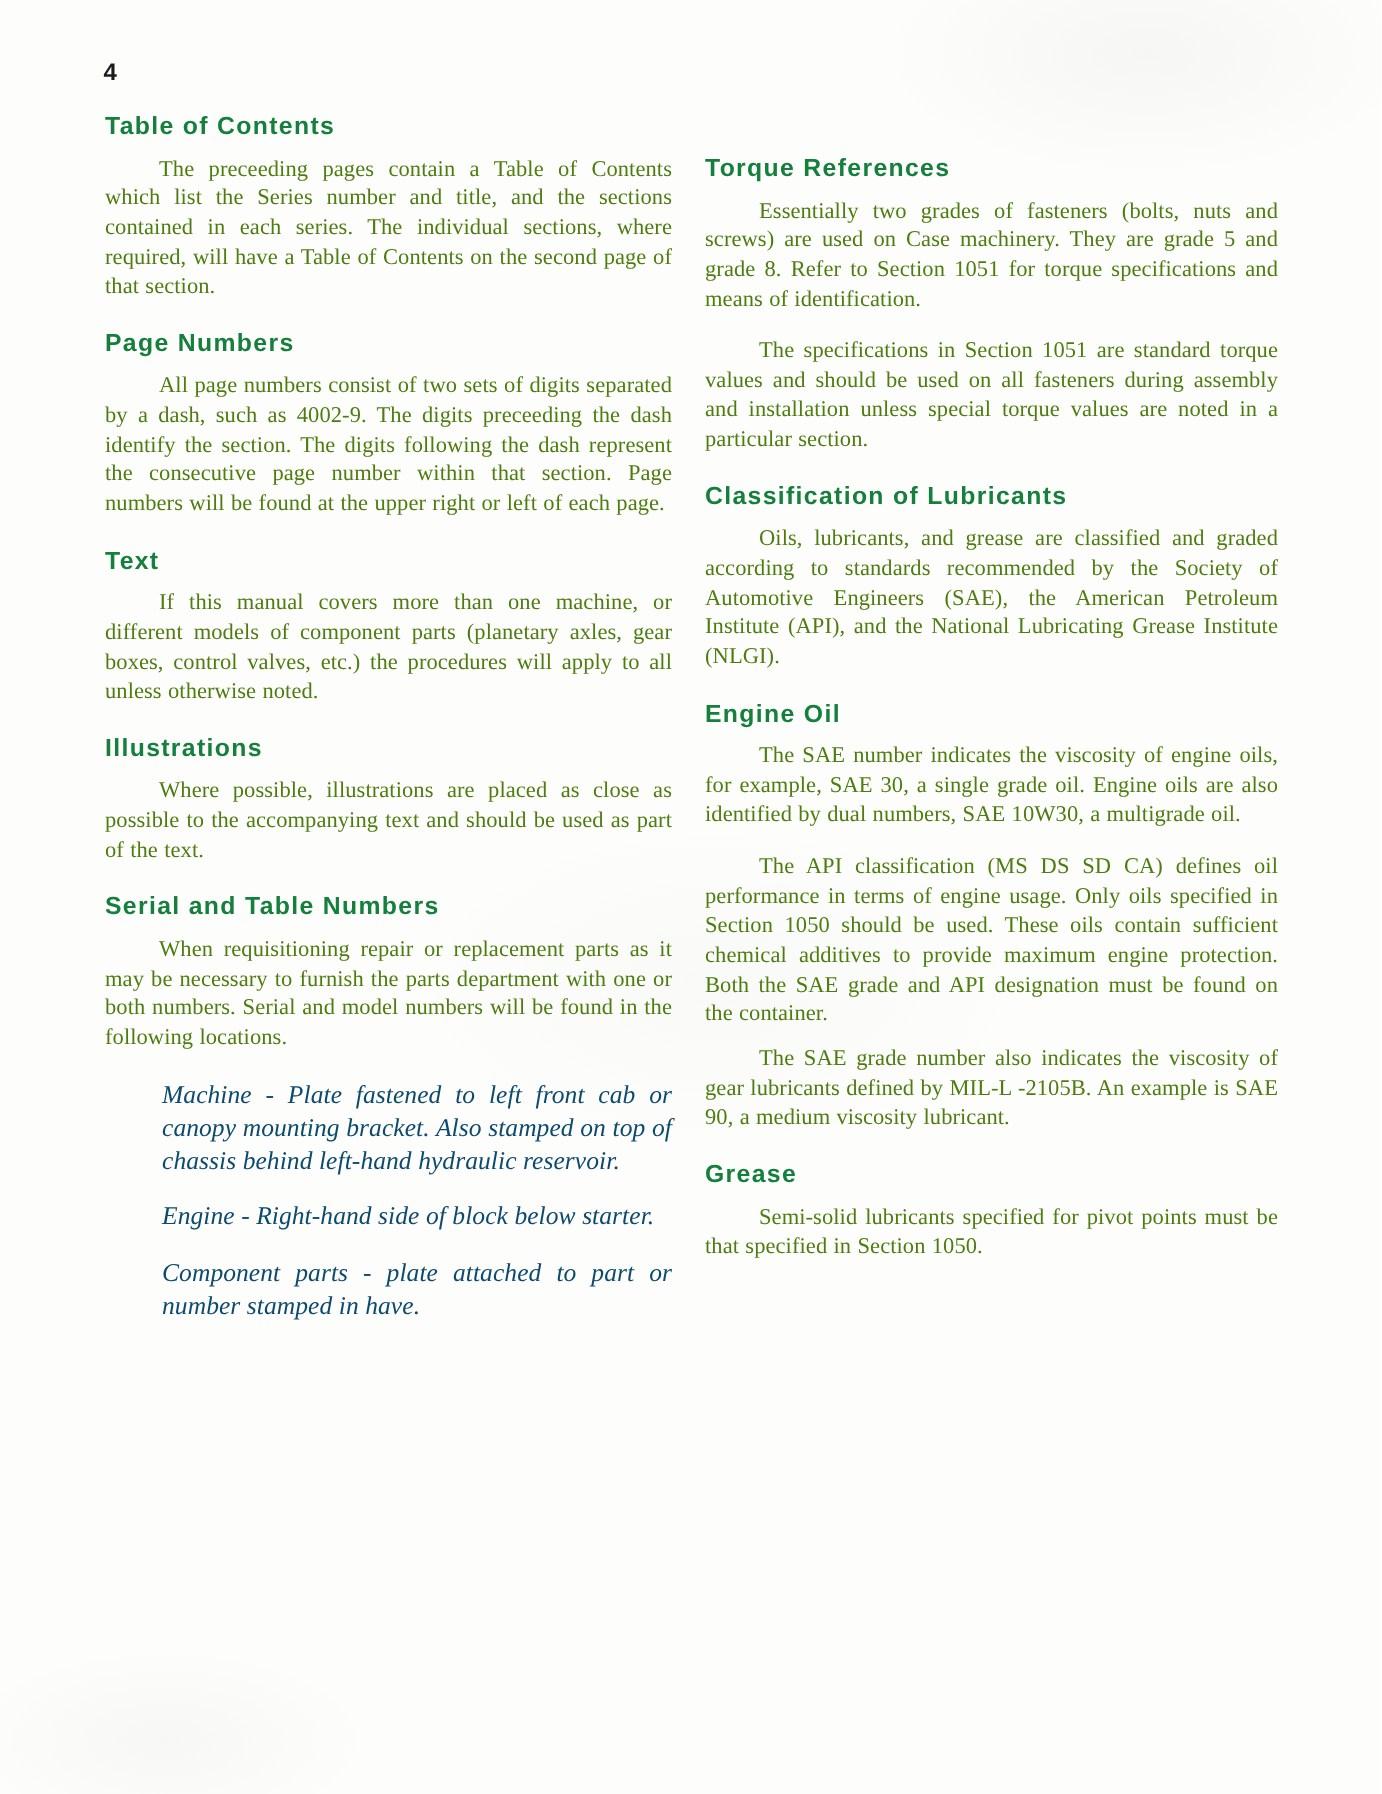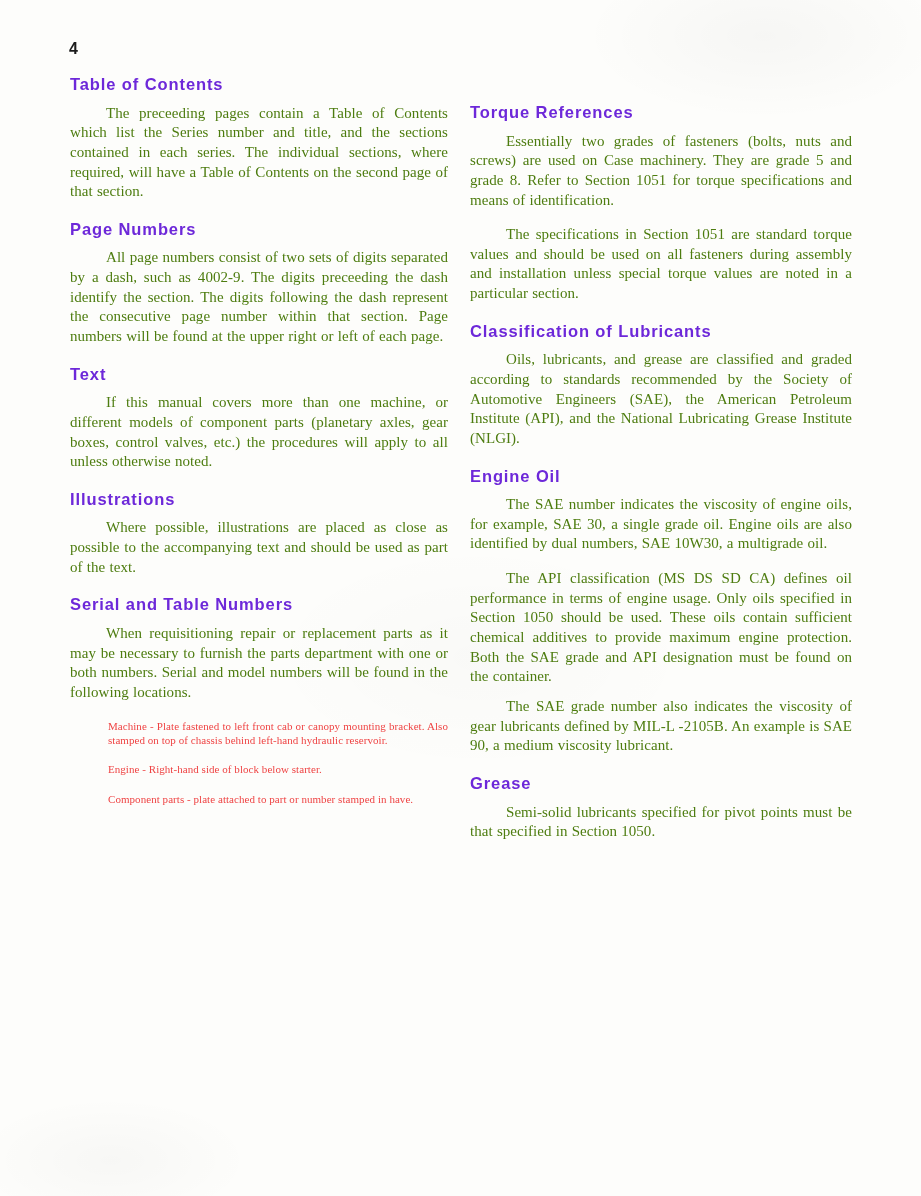--- a/index.html
+++ b/index.html
@@ -51,21 +51,21 @@
   }
   .col-left  { left: 70px;  width: 378px; }
   .col-right { left: 470px; width: 382px; margin-top: 28px; }
 
   h2.section-head {
     font-family: "Liberation Sans", "DejaVu Sans", sans-serif;
     font-size: 16.5px;
     font-weight: 700;
     letter-spacing: 0.9px;
     margin: 0 0 4px 0;
-    color: #6d28d9;
+    color: #15803d;
     line-height: 1.25;
   }
   .col-left  h2.section-head { margin-top: 0; }
   .block + h2.section-head { margin-top: 17px; }
 
   p.body {
     font-size: 15px;
     line-height: 1.31;
     margin: 0 0 0 0;
     text-align: justify;
@@ -73,28 +73,29 @@
     letter-spacing: 0.05px;
     word-spacing: 0.4px;
     color: #4d7c0f;
   }
   p.body + p.body { margin-top: 15px; }
   .block { margin-top: 10px; }
   h2.section-head + .block { margin-top: 9px; }
 
   
   p.indented {
-    font-size: 11px;
+    font-size: 17px;
     line-height: 1.31;
     margin: 0;
     margin-left: 38px;
     text-indent: 0;
     text-align: justify;
     letter-spacing: 0.05px;
-    color: #ef4444;
+    color: #0c4a6e;
+    font-style: italic;
   }
   p.indented + p.indented { margin-top: 15px; }
   .indent-group { margin-top: 16px; }
 
   .last-line-natural { text-align-last: left; }
 </style>
 </head>
 <body>
 
 <div class="page">

